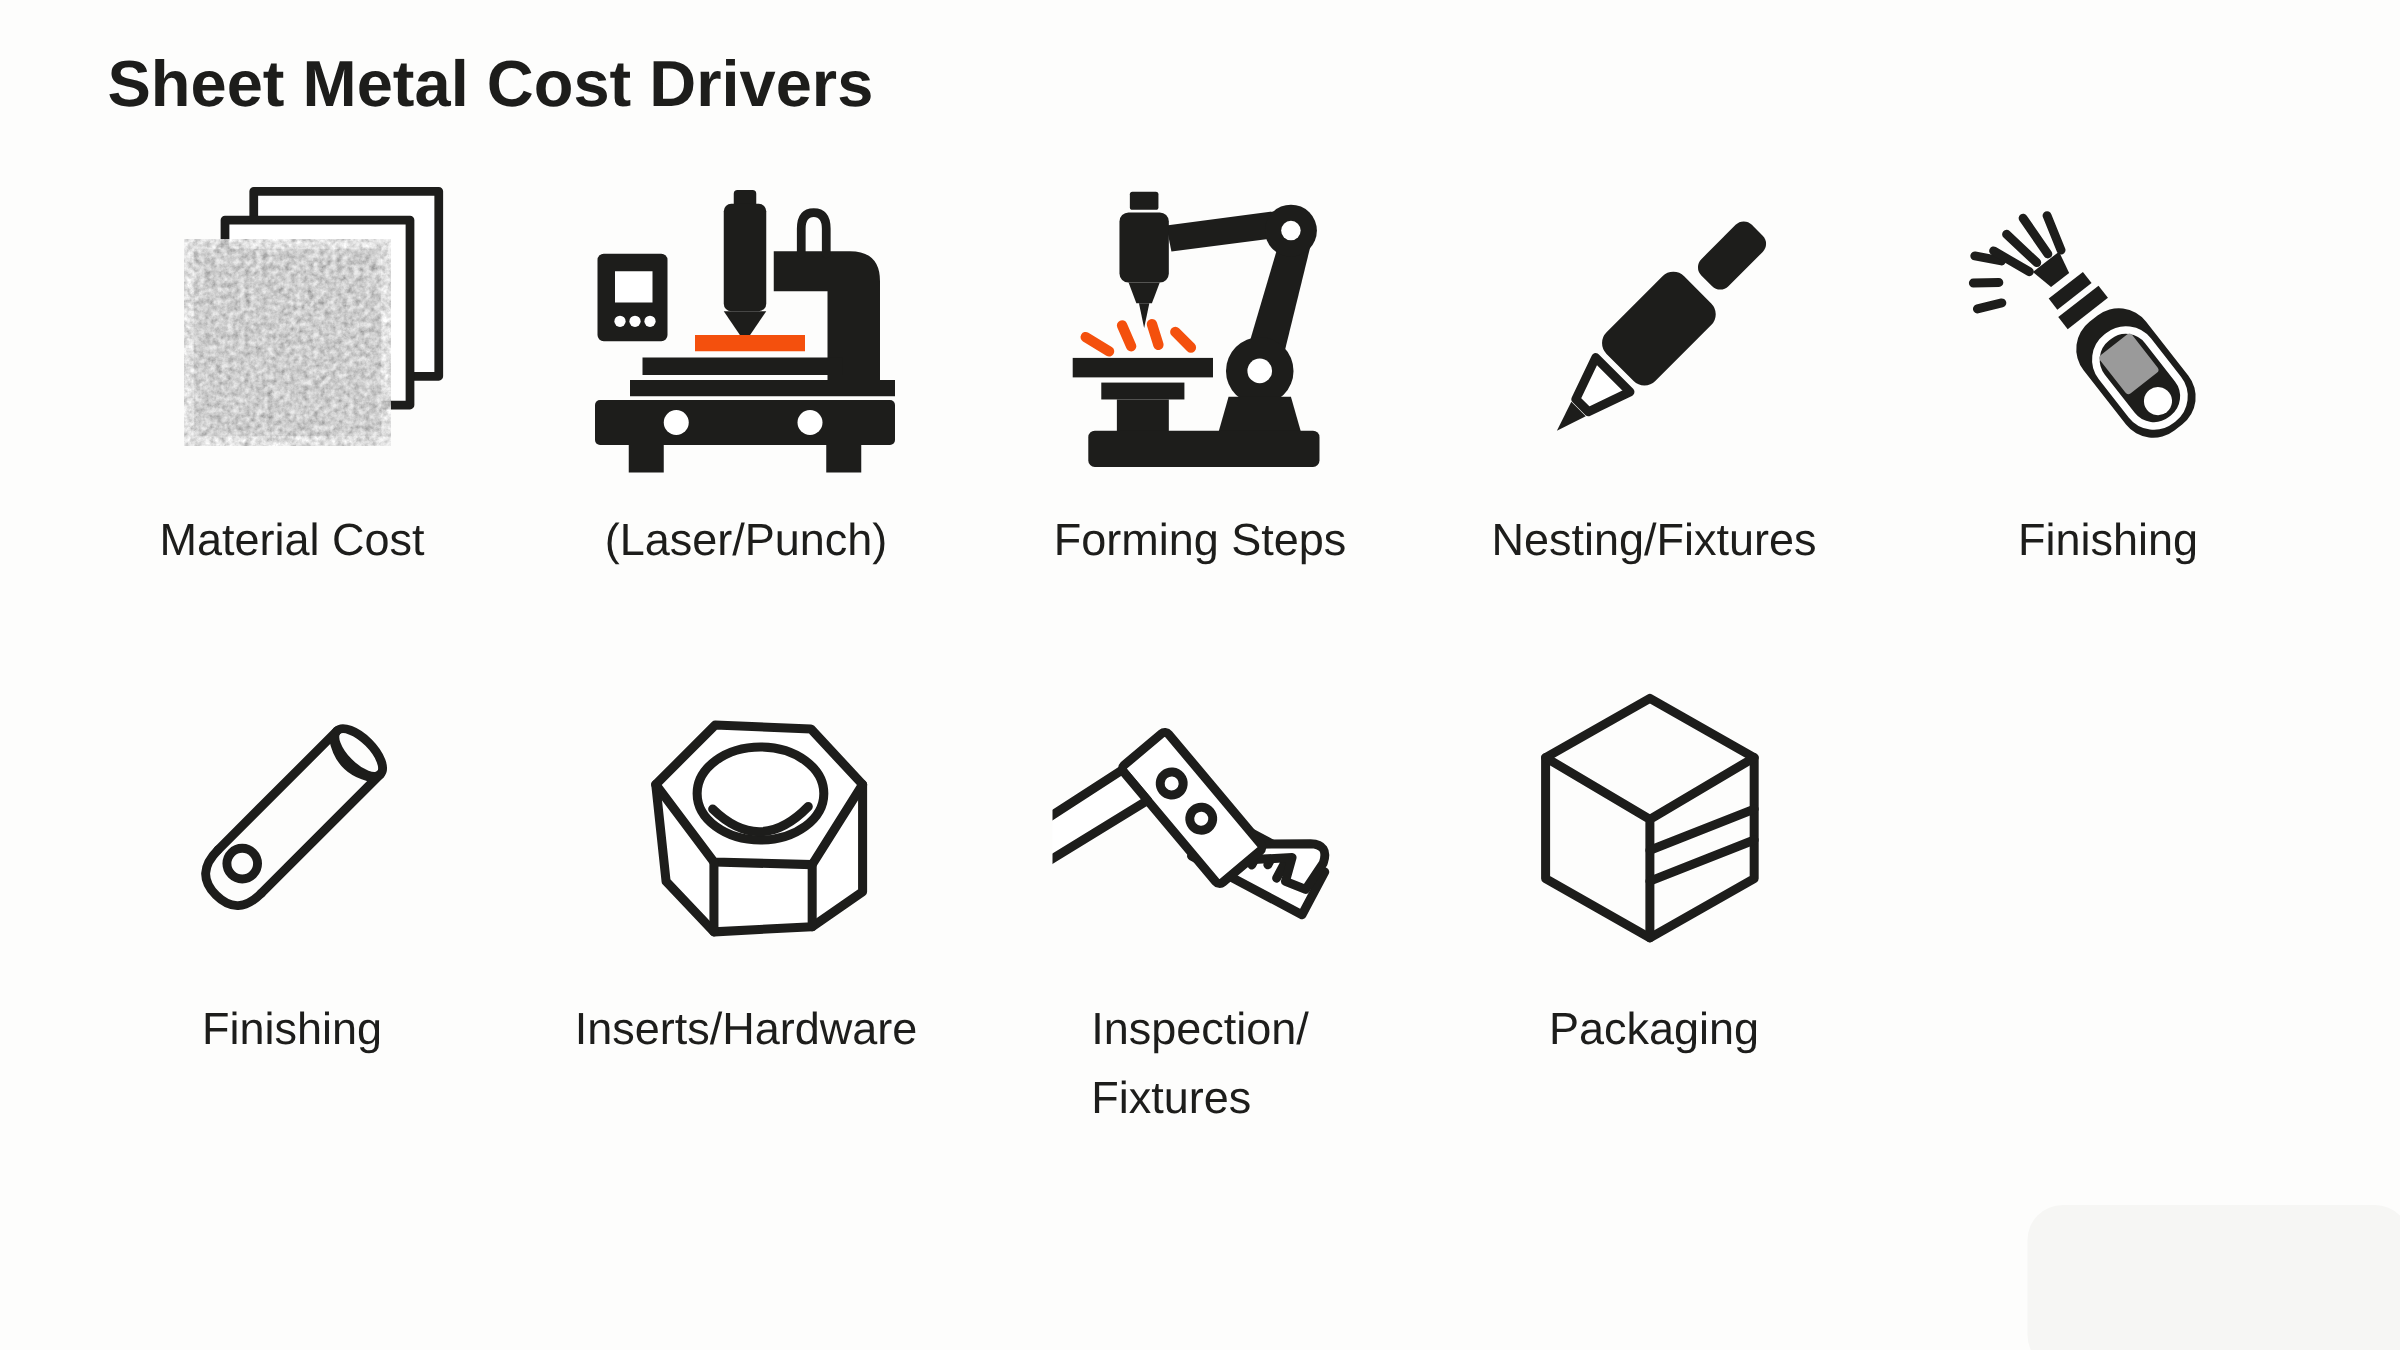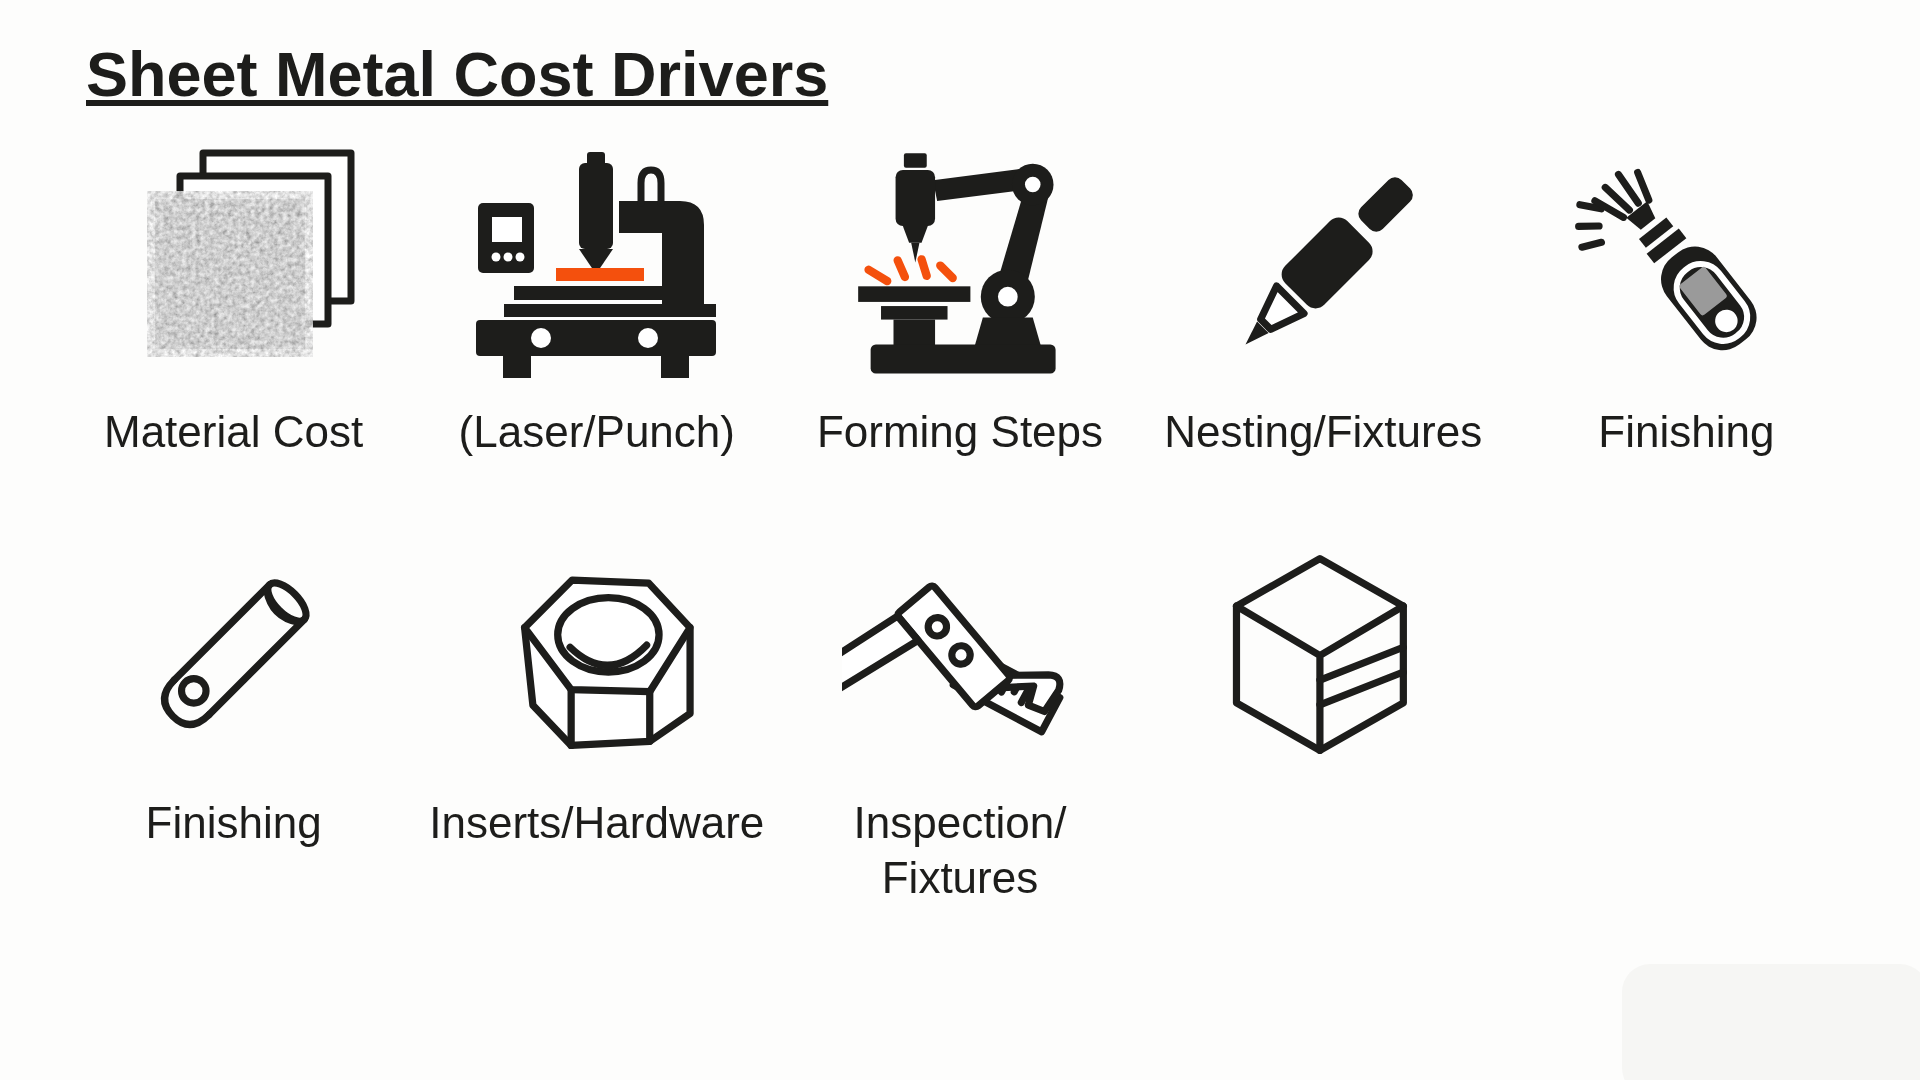--- a/index.html
+++ b/index.html
@@ -12,29 +12,29 @@
   *{box-sizing:border-box}
   html,body{margin:0;padding:0}
   body{
     width:1920px;height:1080px;position:relative;overflow:hidden;
     background:var(--background);
     font-family:"Liberation Sans", sans-serif;
     color:var(--ink);
   }
   .title{
     position:absolute;left:86px;top:38px;
-    font-size:63px;font-weight:bold;color:var(--ink);text-decoration:underline;
+    font-size:52px;font-weight:bold;color:var(--ink);
   }
   .grid{
     position:absolute;left:52px;top:138px;width:1816px;
     display:grid;grid-template-columns:repeat(5,1fr);row-gap:70px;
   }
   .cell{display:flex;flex-direction:column;align-items:center}
   .iconbox{height:252px;display:flex;align-items:center;justify-content:center;margin-bottom:14px}
-  .label{font-size:44px;line-height:55px;text-align:center;color:var(--ink)}
+  .label{font-size:36px;line-height:55px;color:var(--ink)}
   .watermark{
     position:absolute;right:-8px;bottom:-16px;width:306px;height:132px;
     background:var(--watermark-gray);border-radius:28px;
   }
   
   .f{fill:var(--ink)}
   .s{fill:none;stroke:var(--ink);stroke-width:7;stroke-linecap:round;stroke-linejoin:round}
   .sw{fill:#fff;stroke:var(--ink);stroke-width:7;stroke-linejoin:round;stroke-linecap:round}
   .acc{fill:var(--accent)}
   .accs{fill:none;stroke:var(--accent);stroke-width:8;stroke-linecap:round}
@@ -230,17 +230,21 @@
   </div>
 
   <div class="cell">
     <div class="iconbox">
       <svg width="206" height="227" viewBox="0 0 200 220">
         <path class="s" stroke-width="8" d="M97,16 L178,62 V156 L97,202 L16,156 V62 Z"></path>
         <path class="s" stroke-width="8" d="M97,110 L16,62 M97,110 L178,62 M97,110 V202"></path>
         <path class="s" stroke-width="8" d="M97,134 L178,102 M97,158 L178,126"></path>
       </svg>
     </div>
+    <div class="label">
+      <div>Packaging</div>
+      <div></div>
+    </div>
   </div>
 
 </div>
 
 <div class="watermark"></div>
 
 </body></html>

